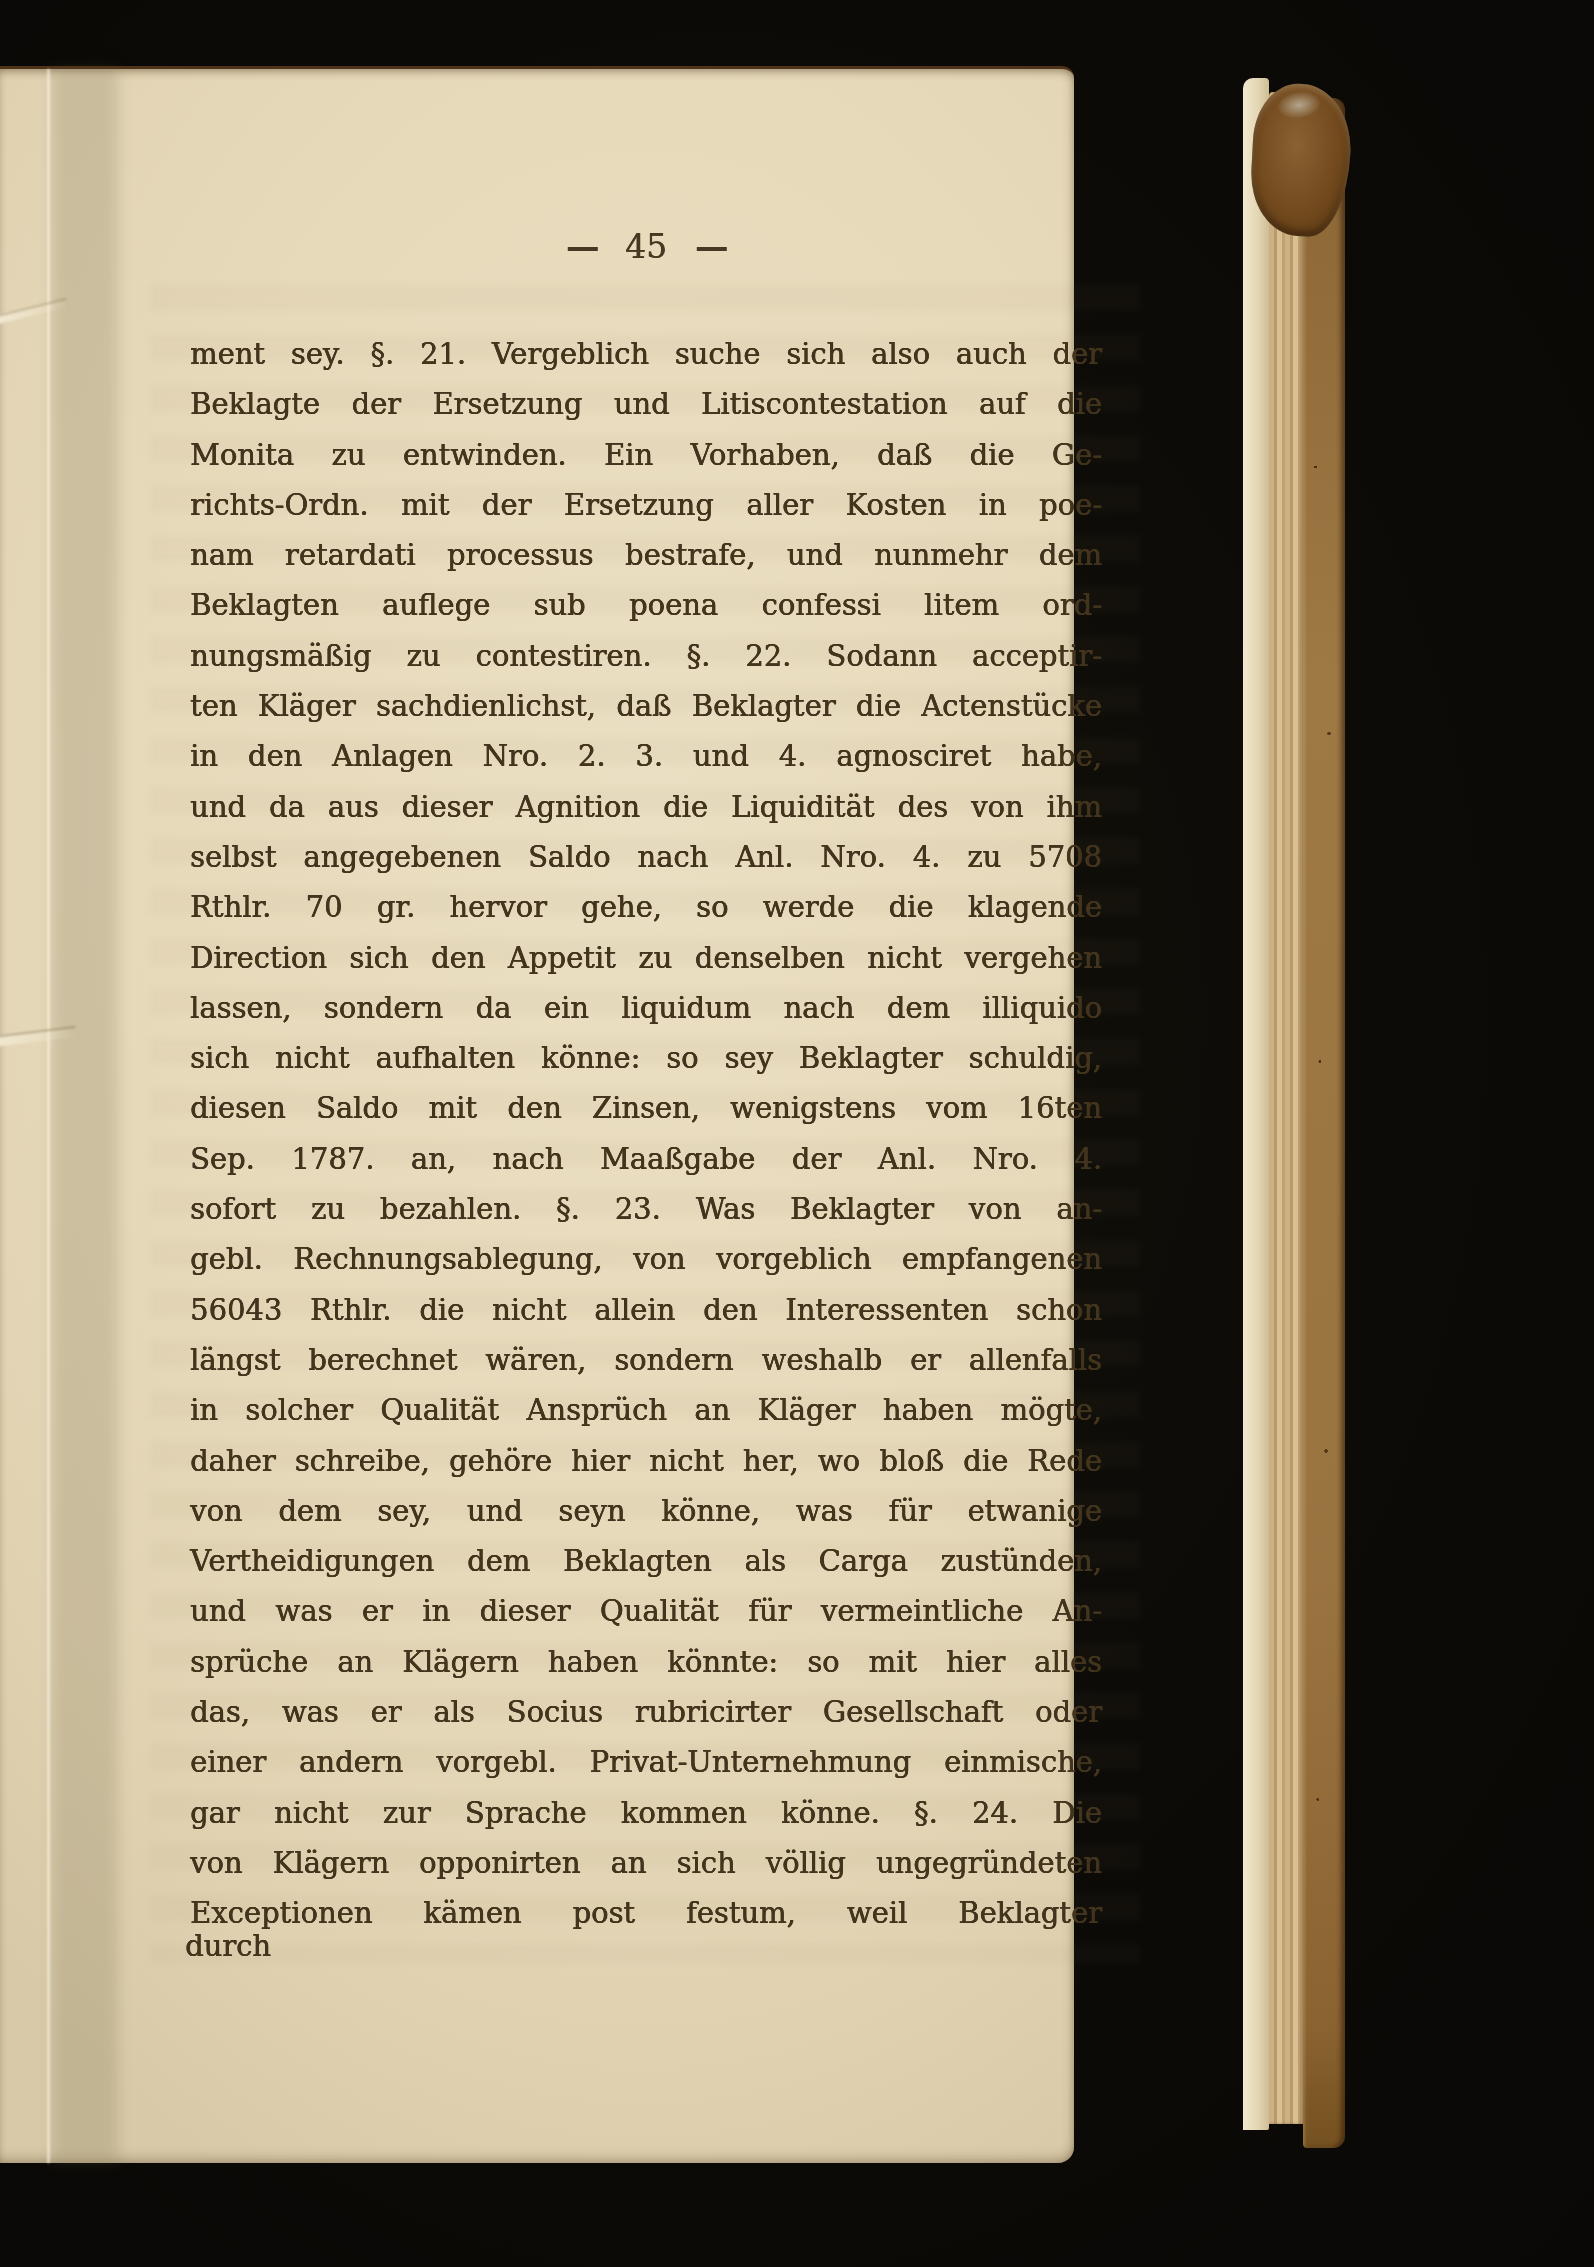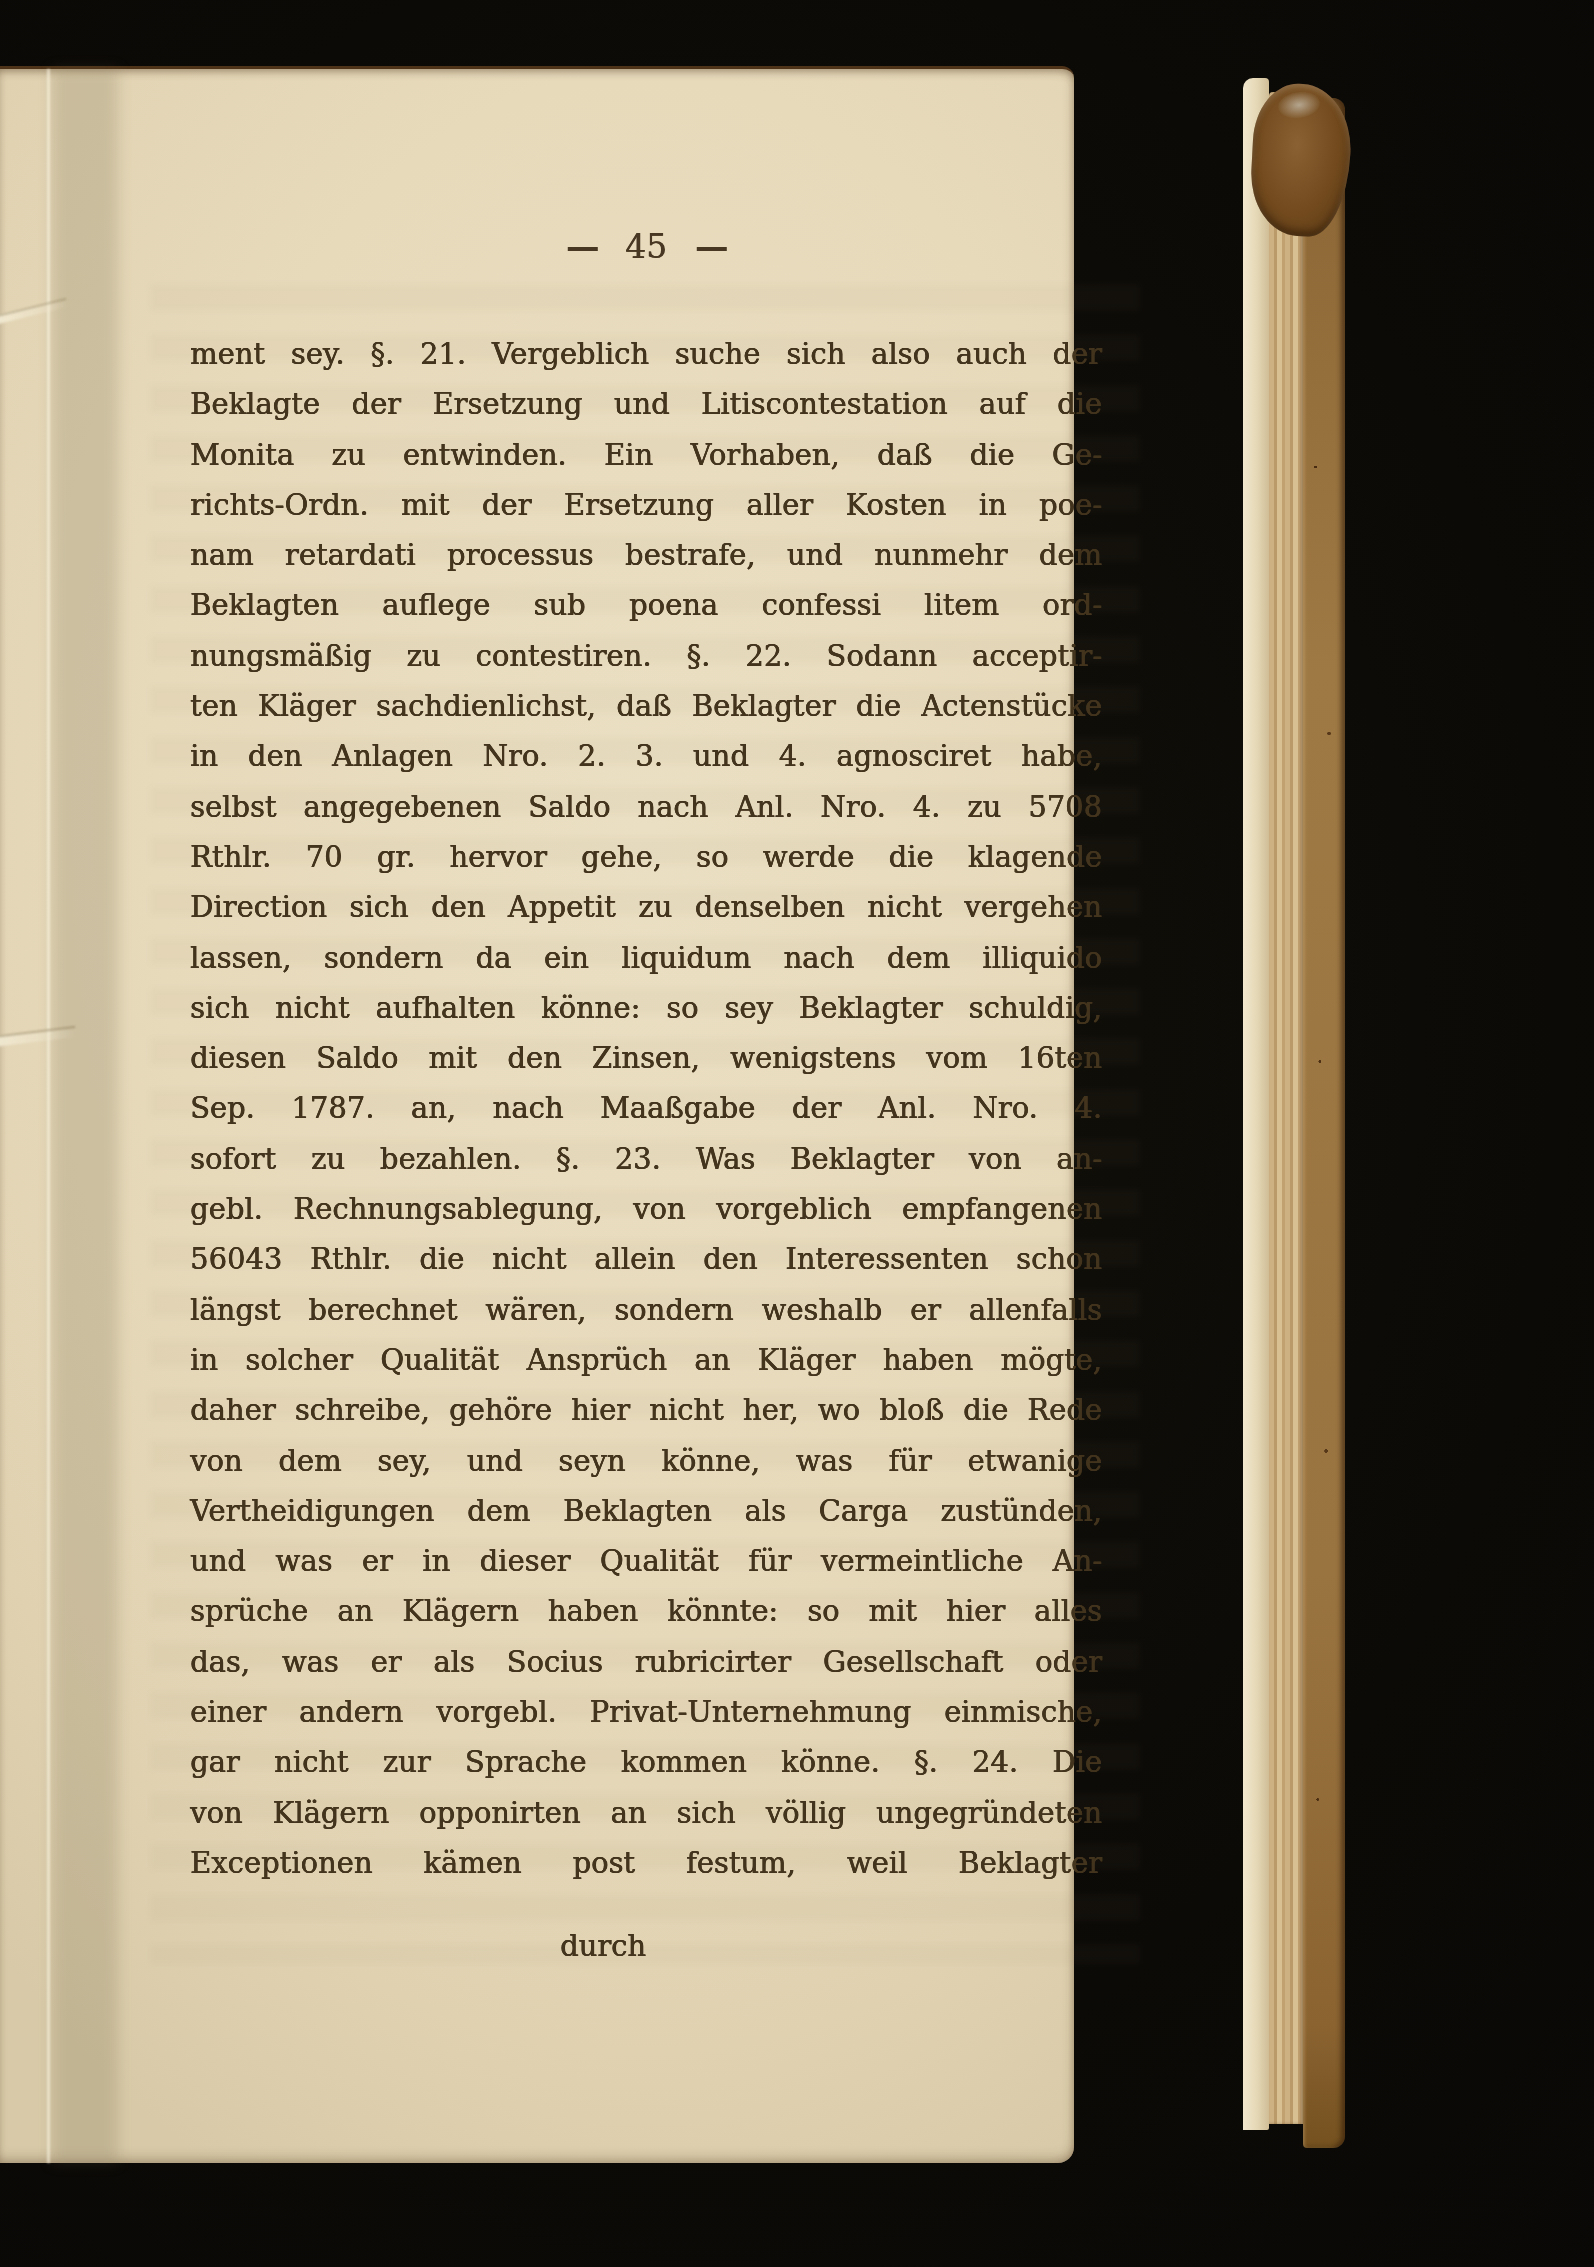--- a/index.html
+++ b/index.html
@@ -56,22 +56,22 @@
   }
   .page-number-row .dash{margin:0 28px;font-weight:bold;letter-spacing:-2px;}
   .text-block{
     position:absolute;left:190px;top:222px;width:912px;
     font-size:29px;line-height:50.3px;color:#43341e;
     text-shadow:.45px 0 0 currentColor, 0 .3px 0 currentColor;
     margin-top:38px;
   }
   .text-block .line{text-align:justify;text-align-last:justify;}
   .catchword-row{
-    position:absolute;left:176px;top:1852px;width:912px;box-sizing:border-box;
-    padding-right:58px;text-align:center;
+    position:absolute;left:185px;top:1852px;width:912px;box-sizing:border-box;
+    padding-right:58px;text-align:left;
     font-size:29px;line-height:50px;color:#43341e;
     text-shadow:.45px 0 0 currentColor, 0 .3px 0 currentColor;
   }
 
   
   .page-fold{
     position:absolute;left:1243px;top:78px;width:26px;height:2052px;
     background:linear-gradient(90deg,#f2e8cf 0%,#e4d7b5 55%,#cfbd96 100%);
     border-radius:10px 4px 2px 0;
   }
@@ -128,20 +128,21 @@
     <div class="text-block">
         <div class="line">ment sey. §. 21. Vergeblich suche sich also auch der</div>
         <div class="line">Beklagte der Ersetzung und Litiscontestation auf die</div>
         <div class="line">Monita zu entwinden. Ein Vorhaben, daß die Ge-</div>
         <div class="line">richts-Ordn. mit der Ersetzung aller Kosten in poe-</div>
         <div class="line">nam retardati processus bestrafe, und nunmehr dem</div>
         <div class="line">Beklagten auflege sub poena confessi litem ord-</div>
         <div class="line">nungsmäßig zu contestiren. §. 22. Sodann acceptir-</div>
         <div class="line">ten Kläger sachdienlichst, daß Beklagter die Actenstücke</div>
         <div class="line">in den Anlagen Nro. 2. 3. und 4. agnosciret habe,</div>
+        <div class="line">und da aus dieser Agnition die Liquidität des von ihm</div>
         <div class="line">selbst angegebenen Saldo nach Anl. Nro. 4. zu 5708</div>
         <div class="line">Rthlr. 70 gr. hervor gehe, so werde die klagende</div>
         <div class="line">Direction sich den Appetit zu denselben nicht vergehen</div>
         <div class="line">lassen, sondern da ein liquidum nach dem illiquido</div>
         <div class="line">sich nicht aufhalten könne: so sey Beklagter schuldig,</div>
         <div class="line">diesen Saldo mit den Zinsen, wenigstens vom 16ten</div>
         <div class="line">Sep. 1787. an, nach Maaßgabe der Anl. Nro. 4.</div>
         <div class="line">sofort zu bezahlen. §. 23. Was Beklagter von an-</div>
         <div class="line">gebl. Rechnungsablegung, von vorgeblich empfangenen</div>
         <div class="line">56043 Rthlr. die nicht allein den Interessenten schon</div>

